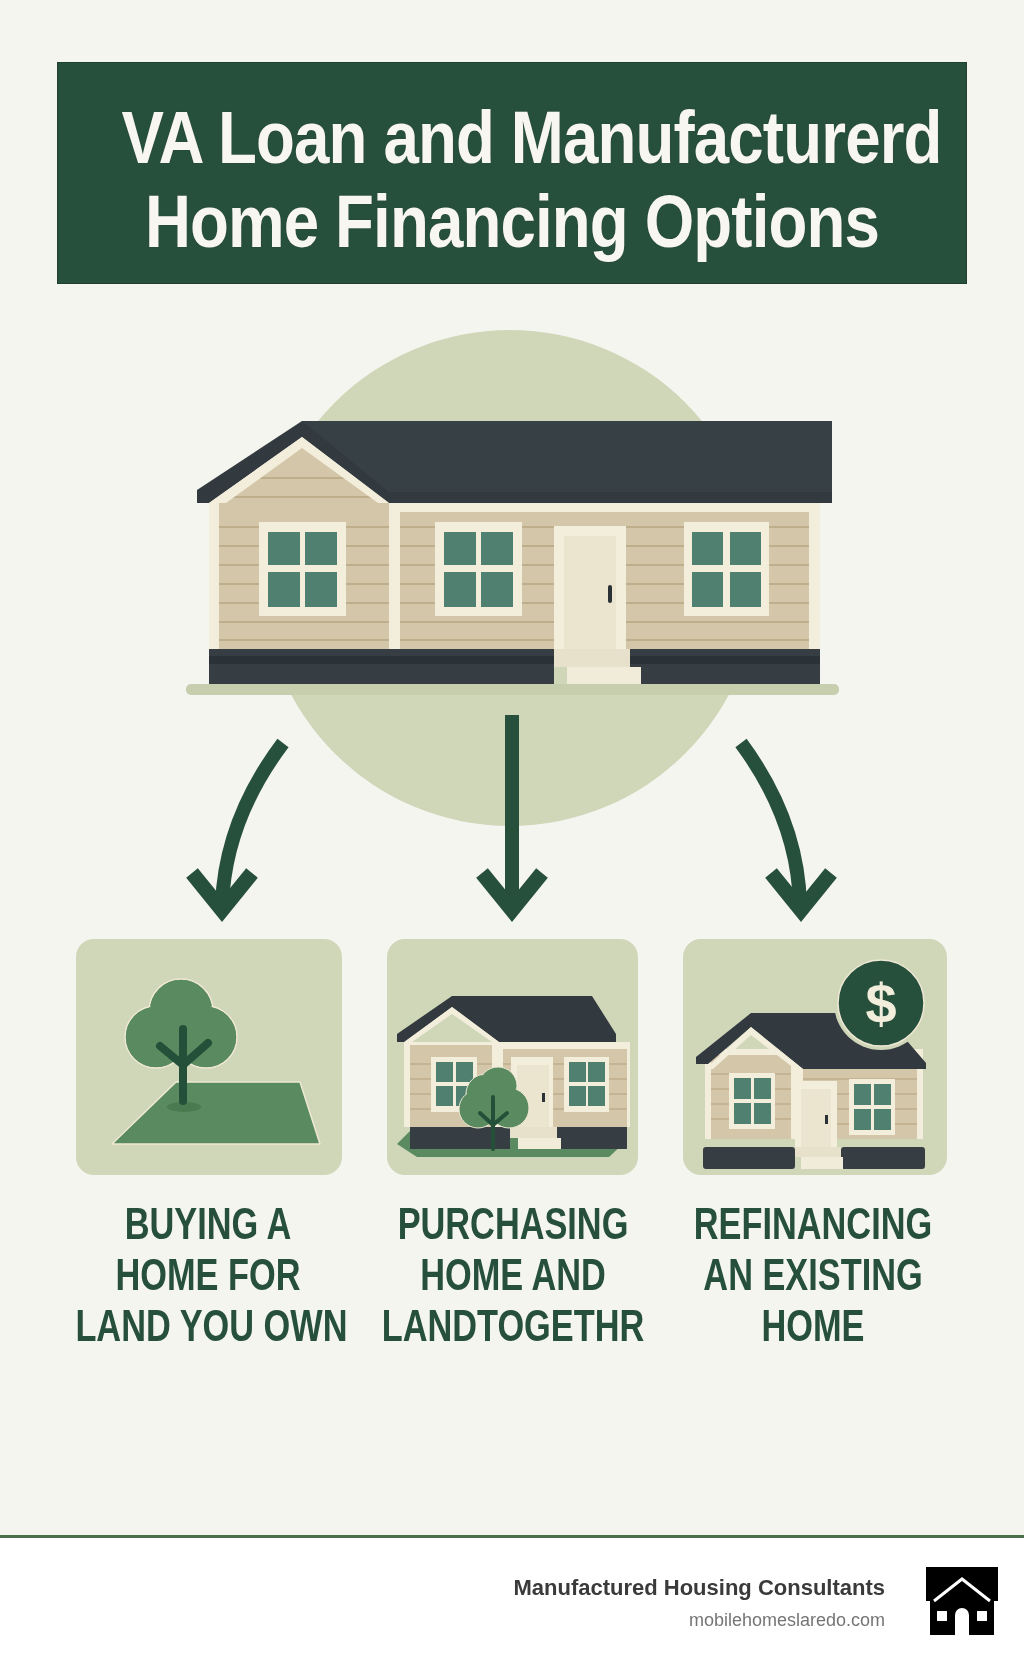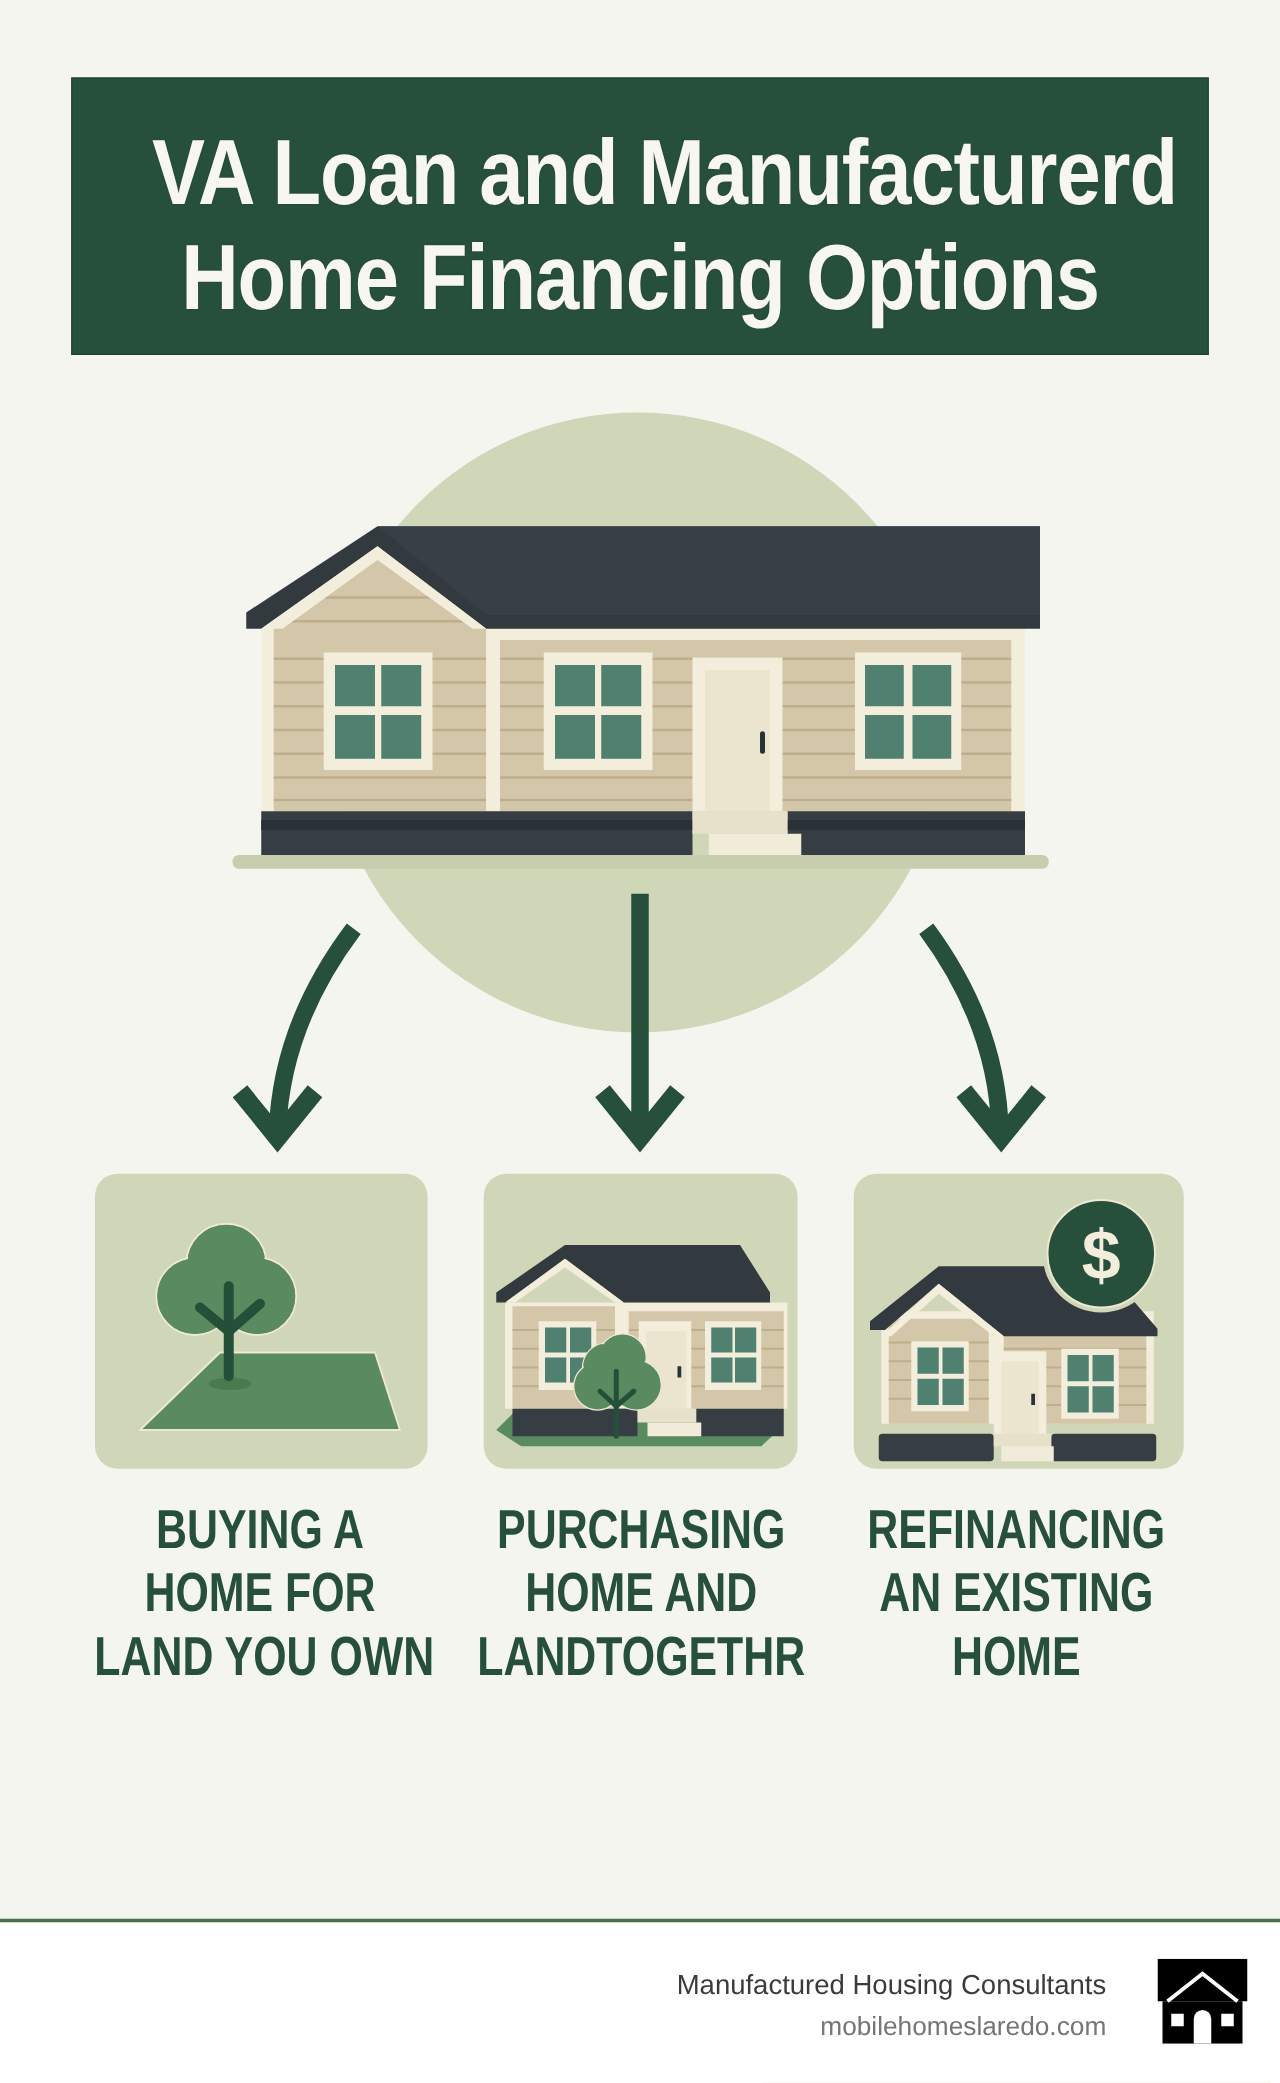--- a/index.html
+++ b/index.html
@@ -40,25 +40,25 @@
     transform: scaleX(0.78); transform-origin: center top; white-space: nowrap;
   }
   .option-label div { display: block; }
   .label-1 { left: 38px; }
   .label-2 { left: 343px; }
   .label-3 { left: 643px; }
 
   .divider { position: absolute; left: 0; top: 1535px; width: 1024px; height: 3px; background: #4a6f4a; }
   .footer { position: absolute; left: 0; top: 1538px; width: 1024px; height: 128px; background: #ffffff; }
   .company-name {
-    position: absolute; right: 139px; top: 37px; font-size: 22px; font-weight: normal;
+    position: absolute; right: 139px; top: 37px; font-size: 22px; font-weight: bold;
     color: #3a3a3a; white-space: nowrap;
   }
   .company-url {
-    position: absolute; right: 139px; top: 72px; font-size: 21px;
+    position: absolute; right: 139px; top: 72px; font-size: 18px;
     color: #757575; white-space: nowrap;
   }
   .logo { position: absolute; left: 926px; top: 29px; width: 72px; height: 68px; }
 </style>
 </head>
 <body>
 
 <div class="main-area"></div>
 
 <div class="title-banner">

